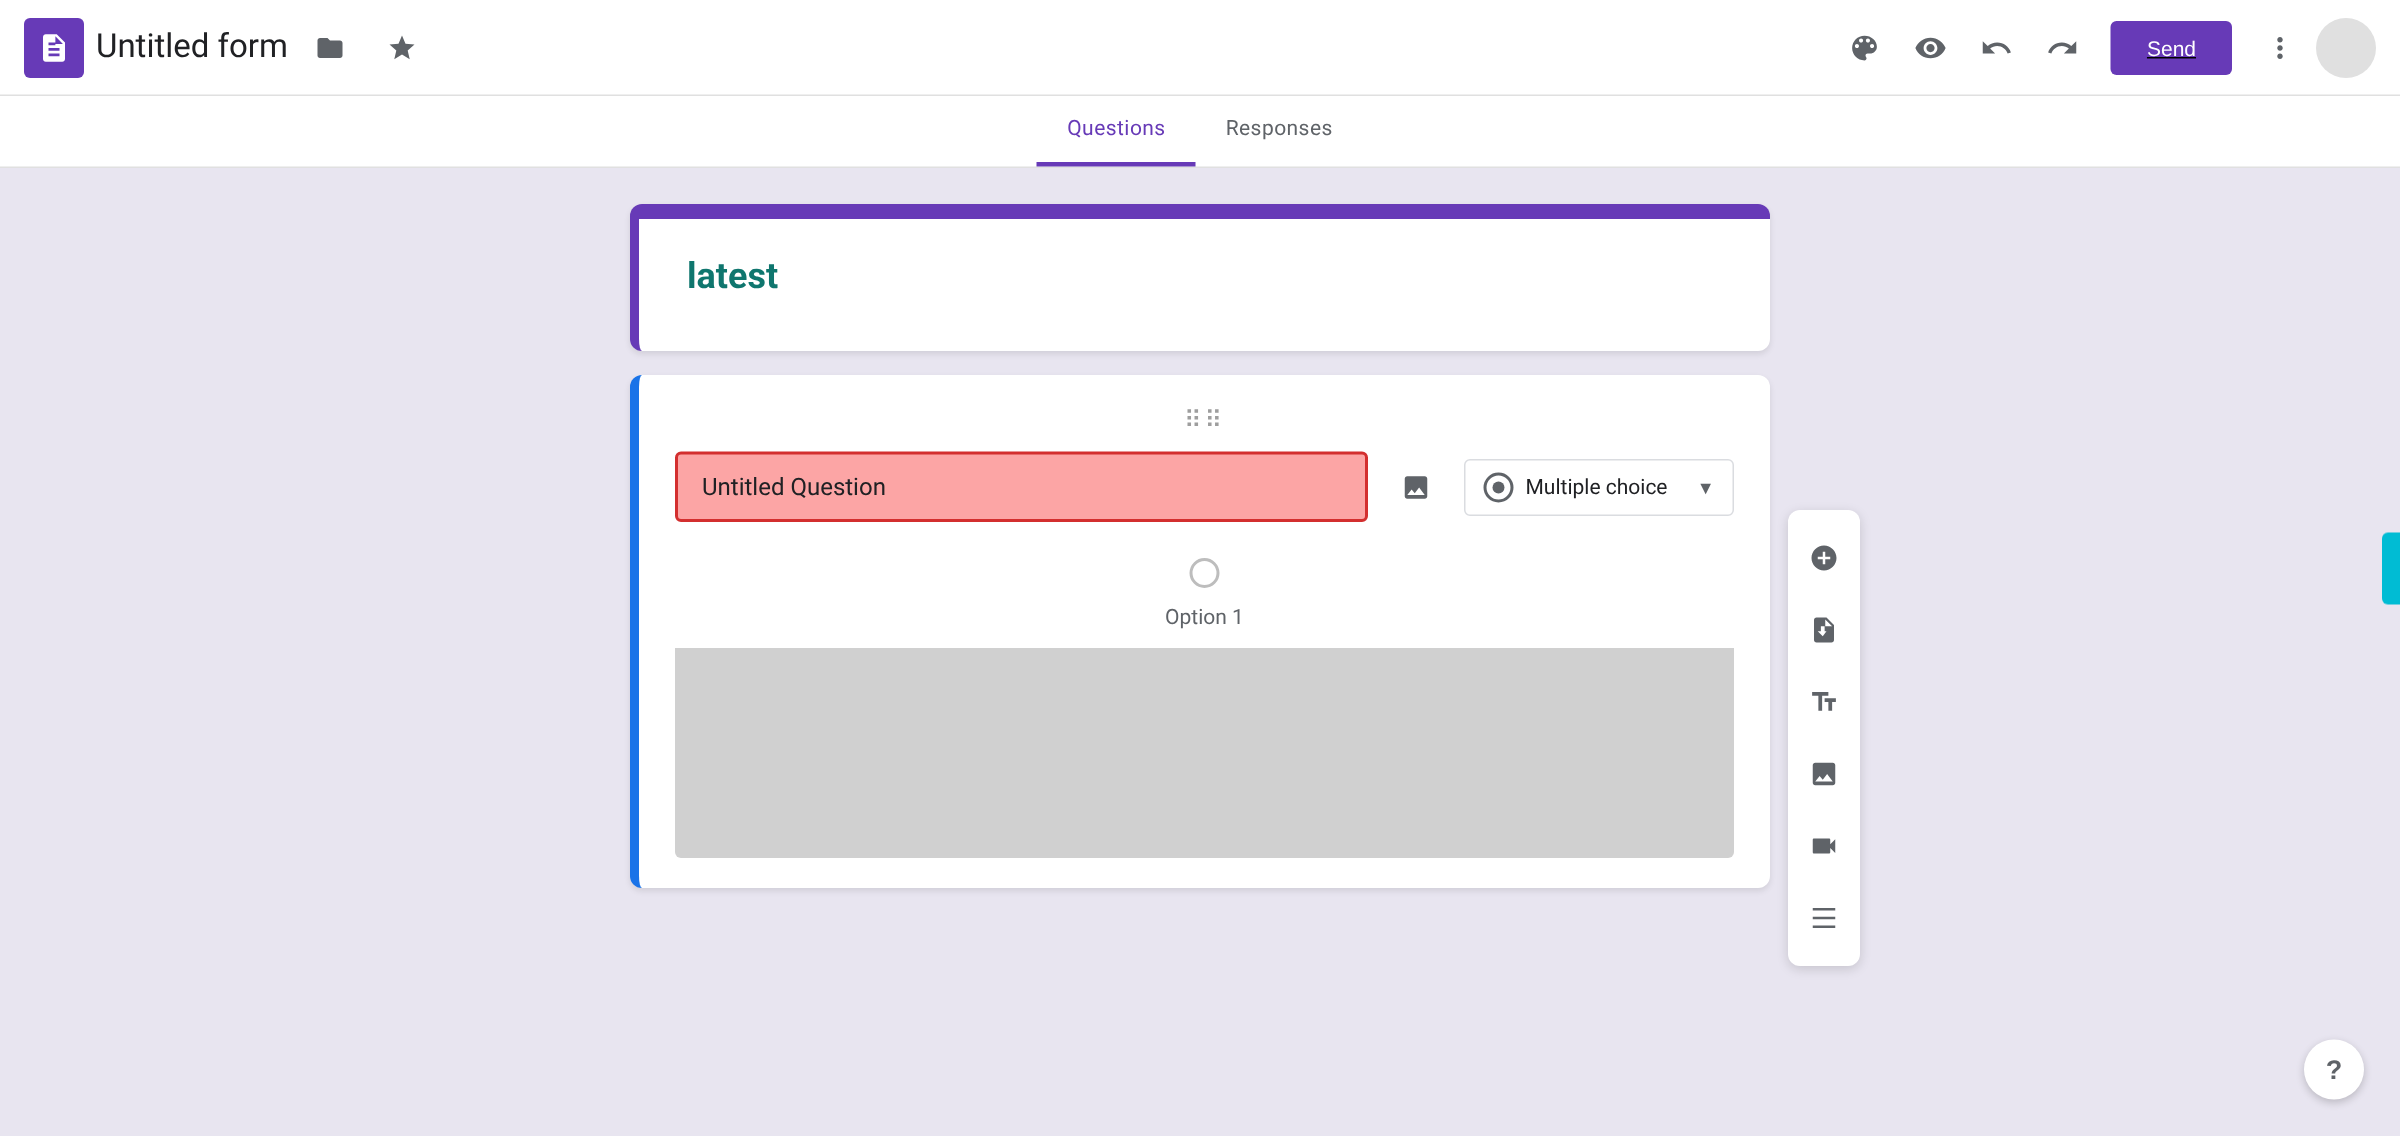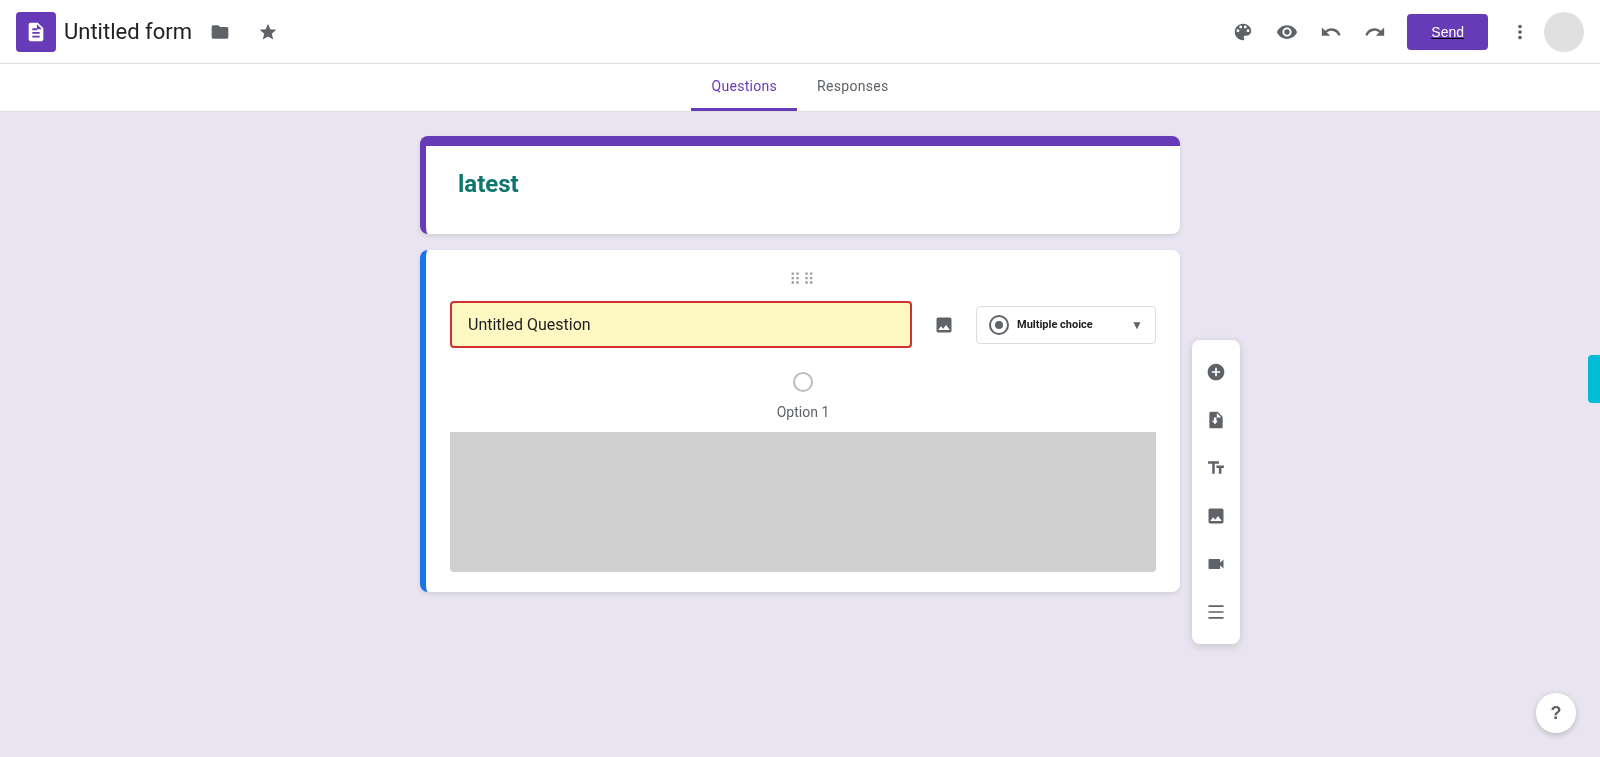--- a/index.html
+++ b/index.html
@@ -160,21 +160,21 @@
     .question-top-row {
       display: flex;
       align-items: center;
       gap: 12px;
       margin-bottom: 16px;
     }
     .question-input-wrapper {
       flex: 1;
       border: 2px solid #d32f2f;
       border-radius: 4px;
-      background: #fef9c3;
+      background: #fca5a5;
     }
     .question-input {
       width: 100%;
       border: none;
       background: transparent;
       font-size: 16px;
       color: #202124;
       padding: 12px 16px;
       outline: none;
       font-family: inherit;
@@ -214,23 +214,22 @@
     }
     .type-selector-icon::after {
       content: '';
       width: 8px;
       height: 8px;
       background: #5f6368;
       border-radius: 50%;
     }
     .type-label {
       flex: 1;
-      font-size: 11px;
+      font-size: 14px;
       color: #202124;
-      font-weight: bold;
     }
     .dropdown-arrow {
       color: #5f6368;
       font-size: 12px;
     }
 
     
     .option-row {
       display: flex;
       align-items: center;

